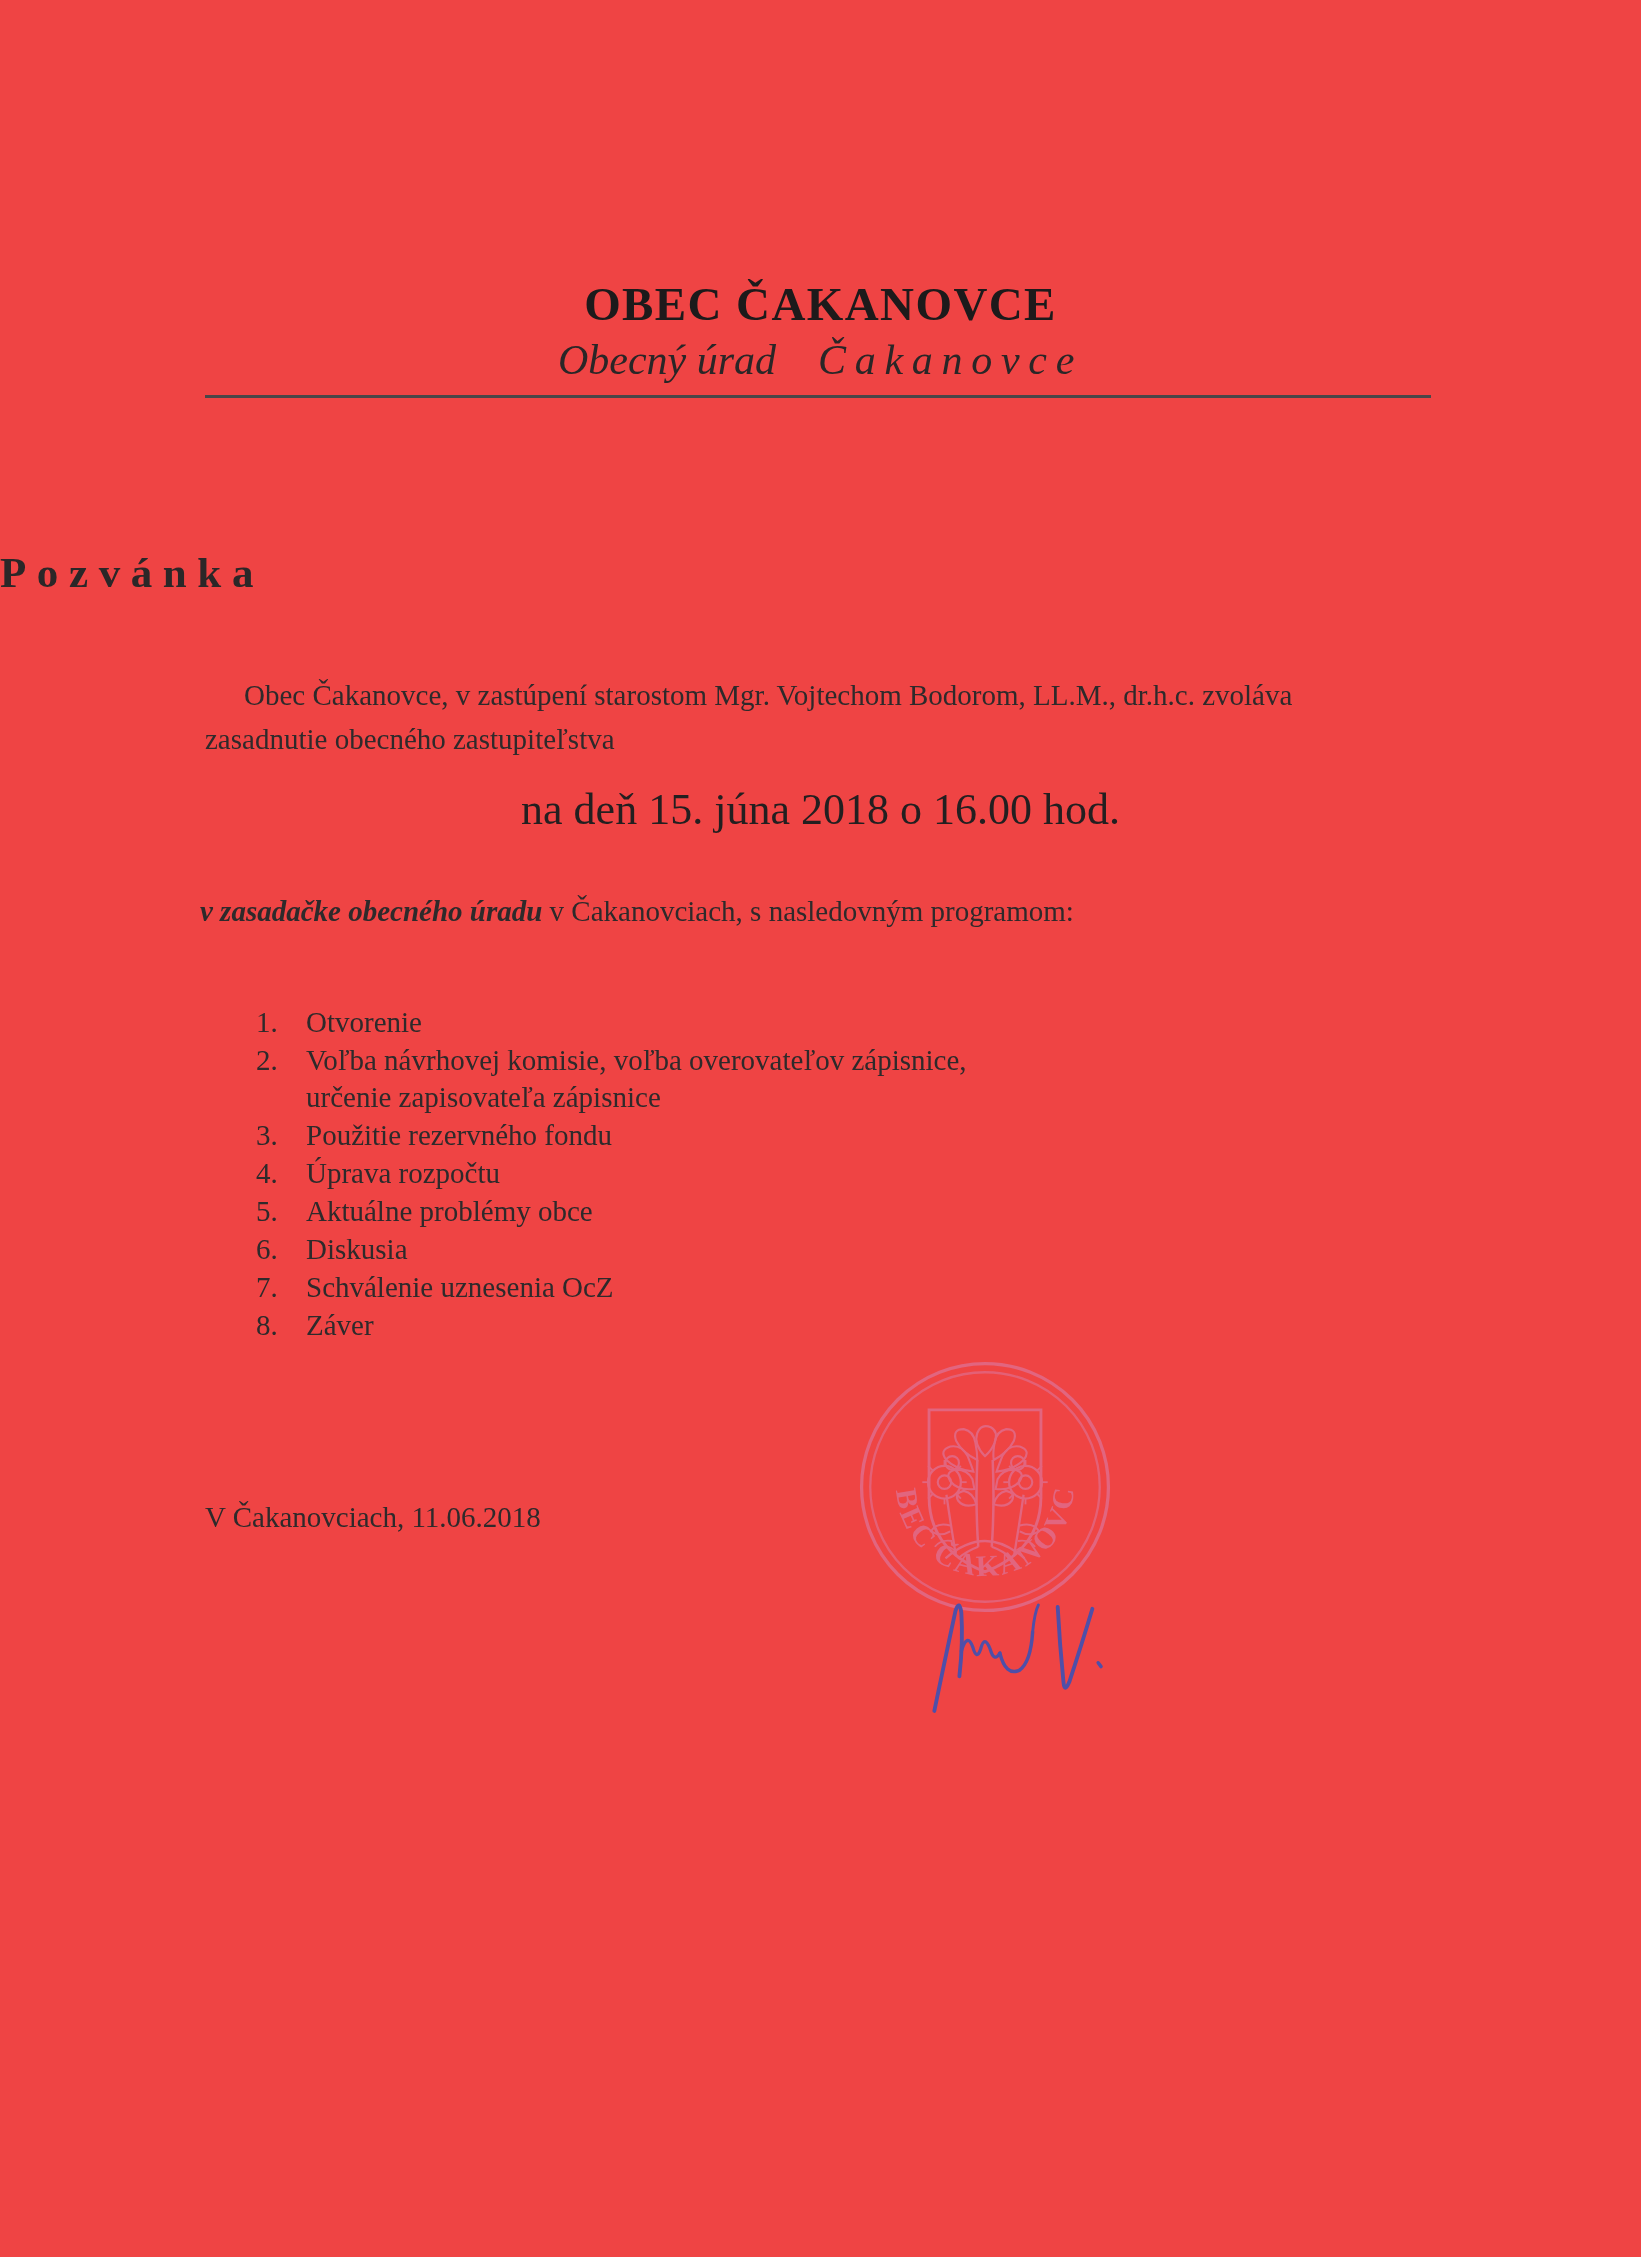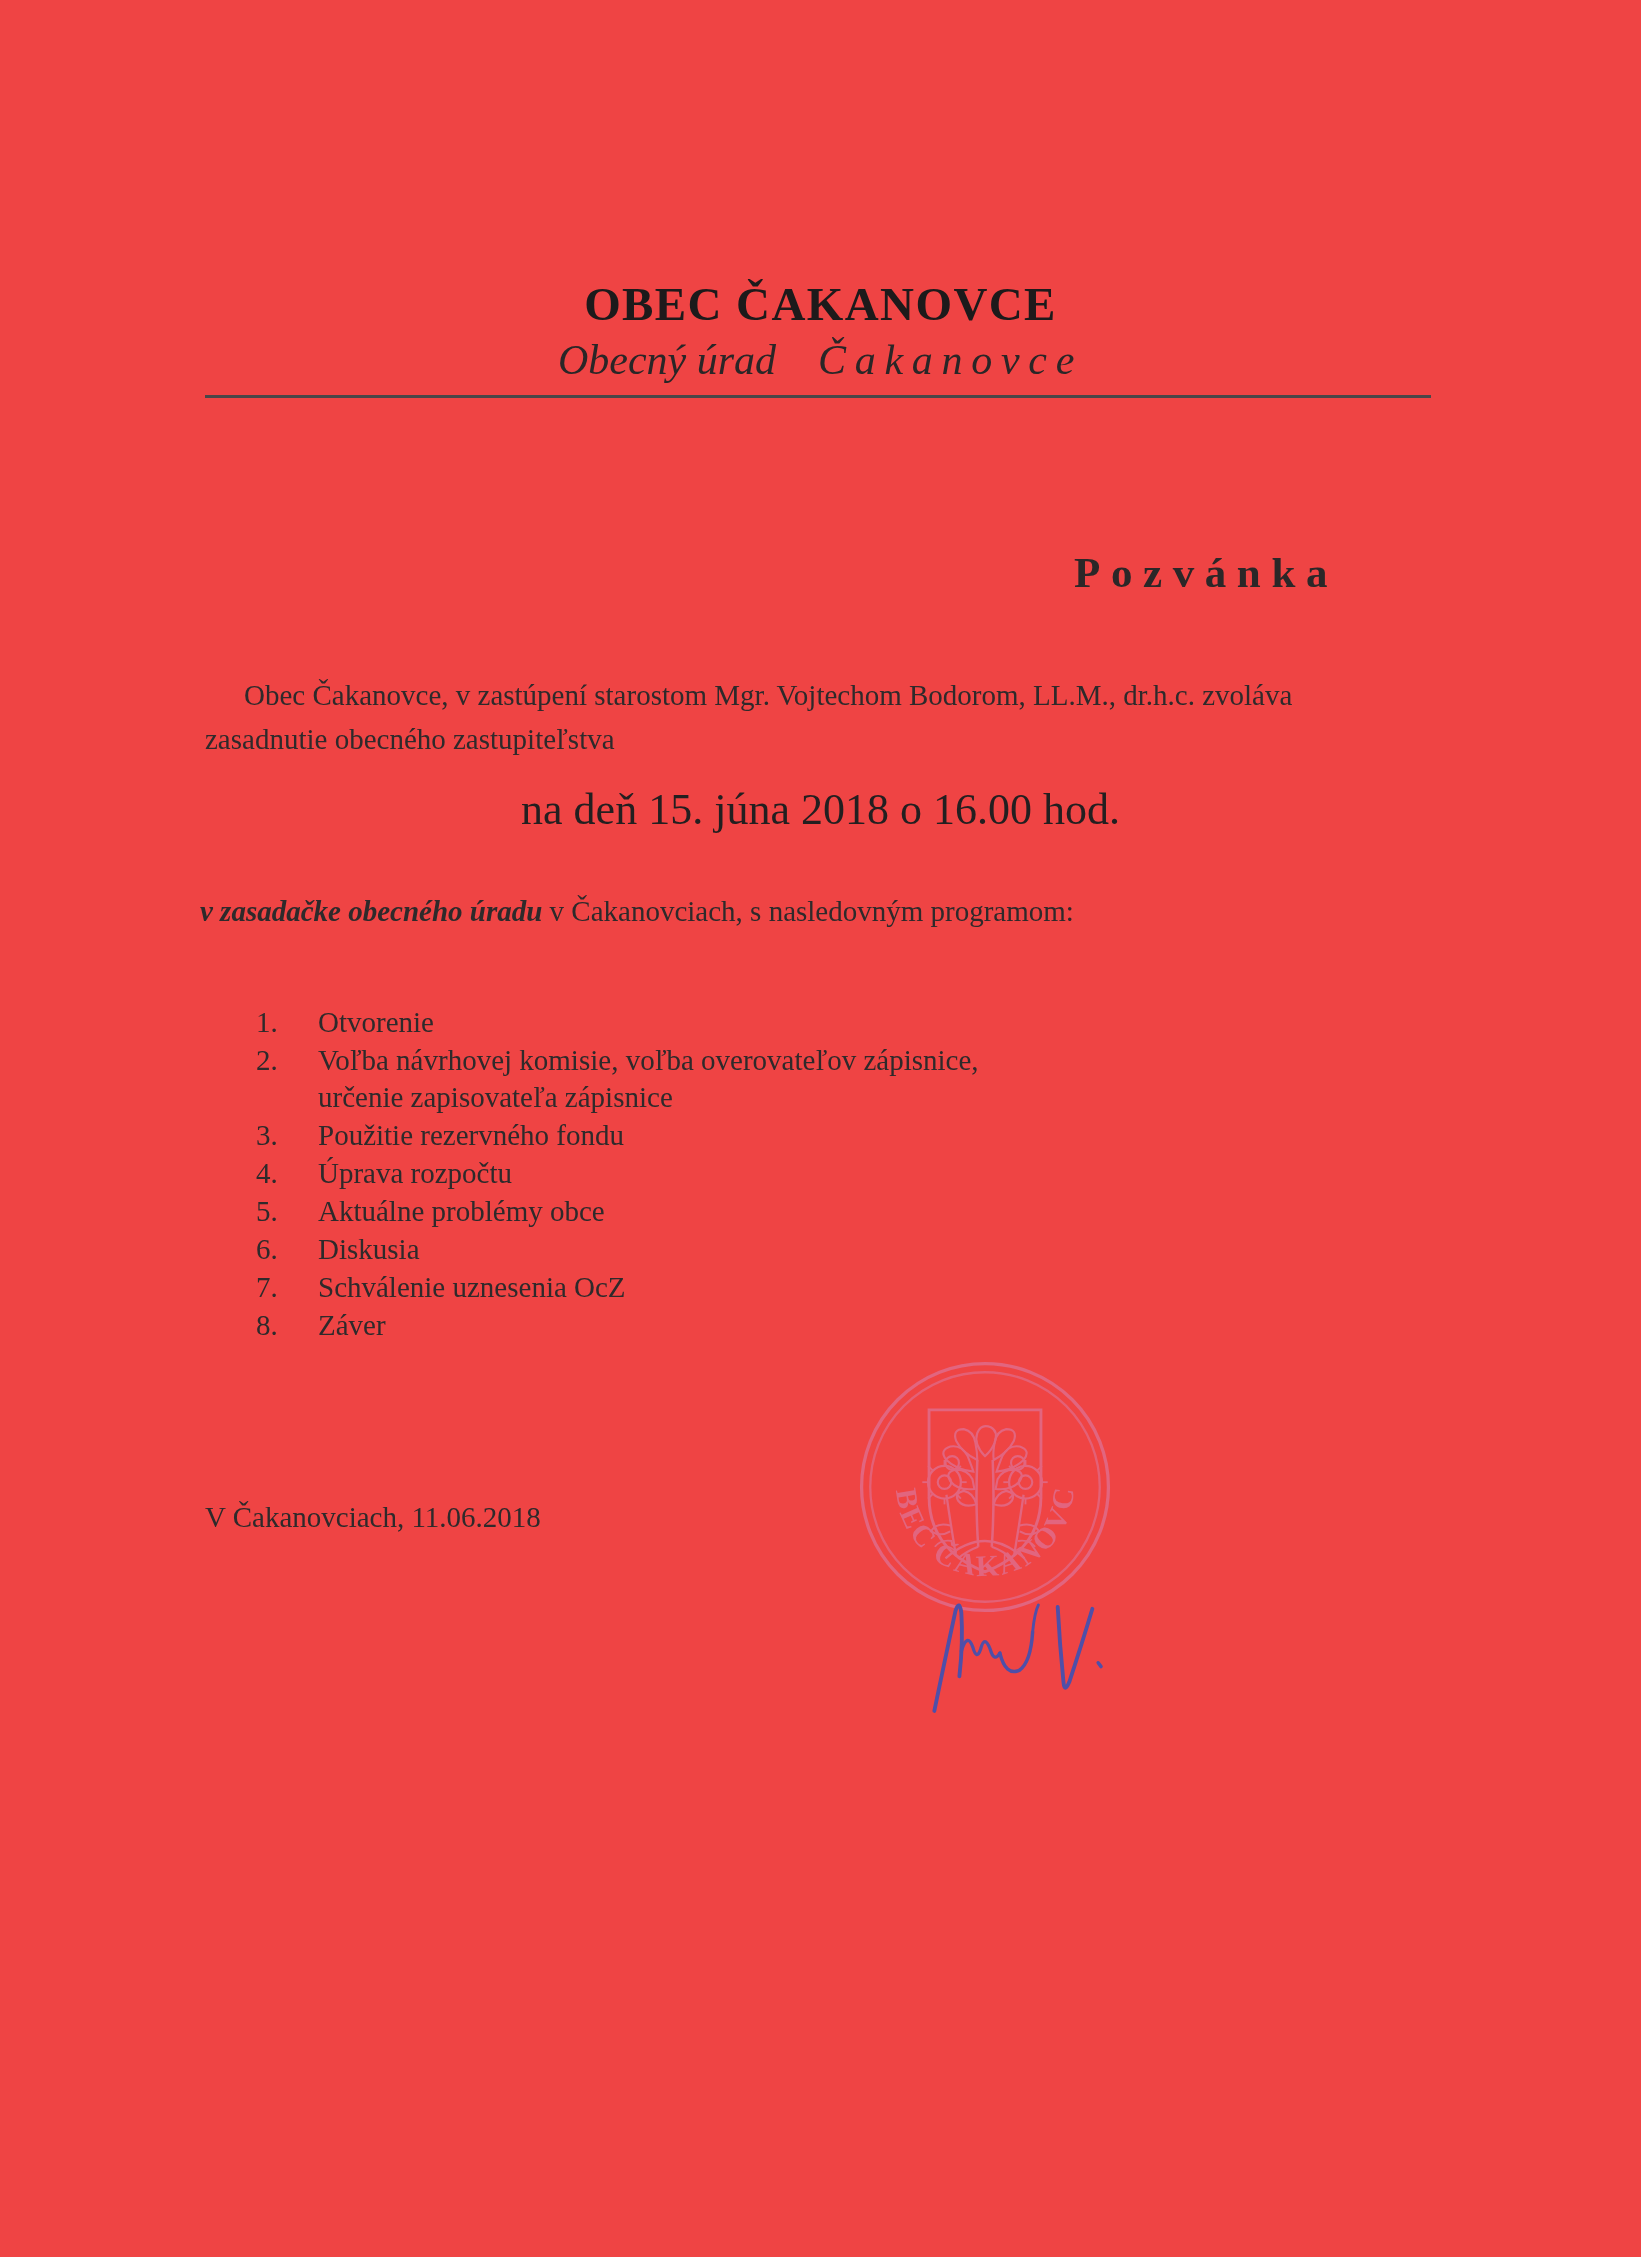--- a/index.html
+++ b/index.html
@@ -53,21 +53,21 @@
     height: 2.9px;
     background: #4a4648;
   }
 
   
   .doc-title {
     position: absolute;
     left: 0;
     top: 548px;
     width: 1338px;
-    text-align: right;
+    text-align: left;
     font-size: 43px;
     font-weight: bold;
     letter-spacing: 10.6px;
     color: #2b2728;
   }
 
   
   .intro {
     position: absolute;
     left: 205px;
@@ -119,21 +119,20 @@
     line-height: 37px;
     margin-bottom: 1px;
   }
   .agenda-num {
     width: 50px;
     flex: 0 0 50px;
     text-align: left;
   }
   .agenda-text {
     flex: 1 1 auto;
-    margin-left: 12px;
   }
   .agenda-text .cont {
     display: block;
   }
 
   
   .place-date {
     position: absolute;
     left: 205px;
     top: 1501px;

